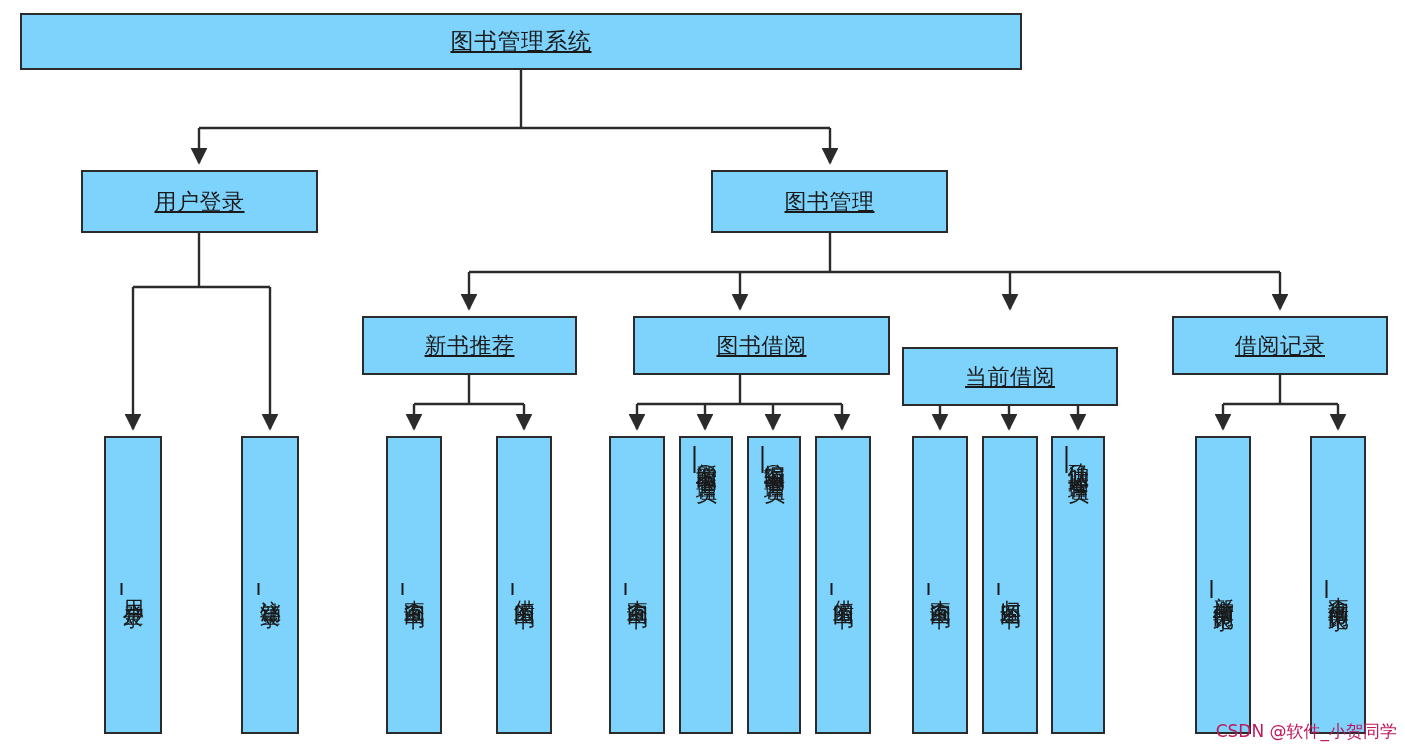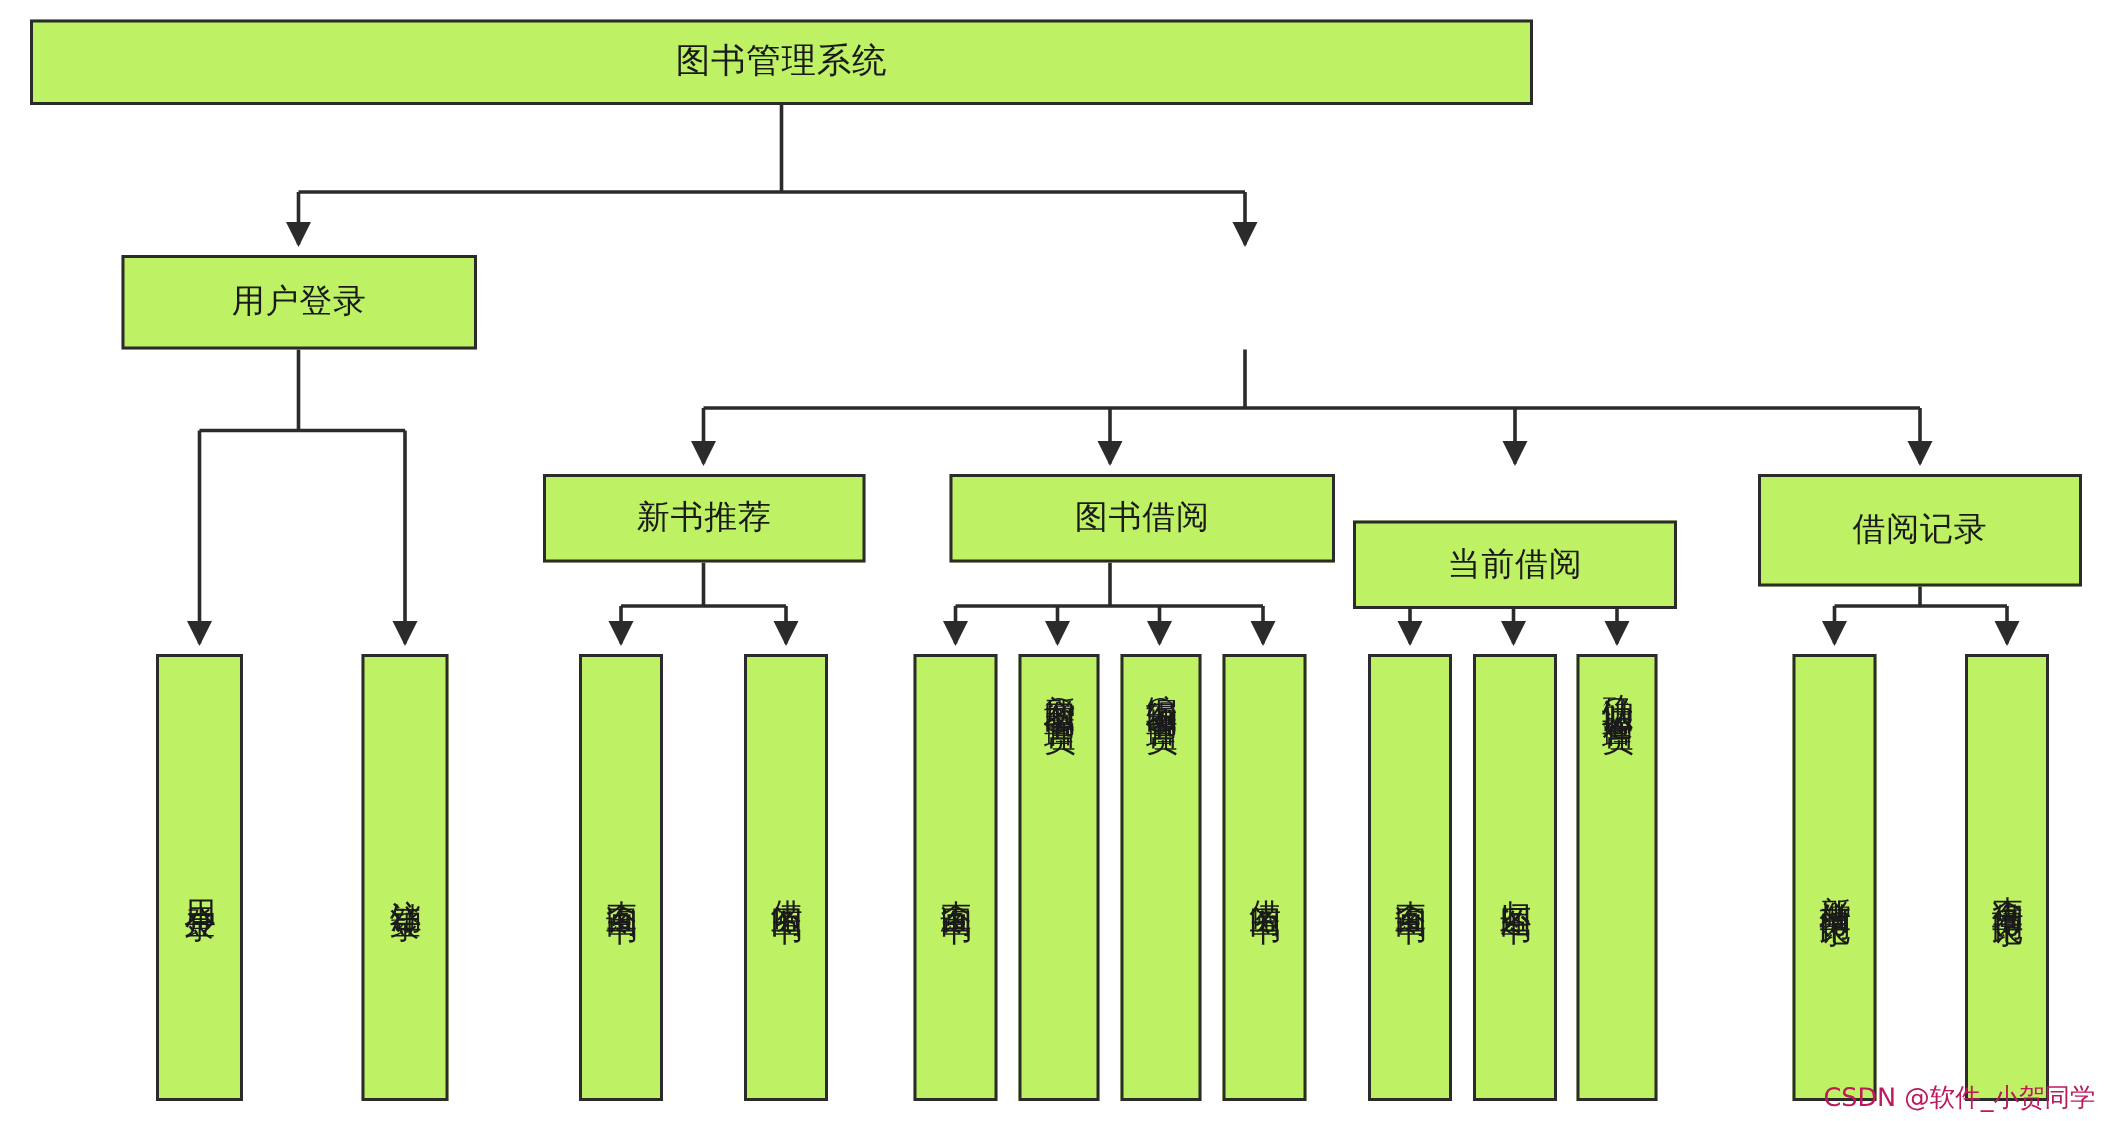--- a/index.html
+++ b/index.html
@@ -24,26 +24,27 @@
     left: 0;
     top: 0;
     width: 1405px;
     height: 747px;
     pointer-events: none;
   }
   .node {
     position: absolute;
     box-sizing: border-box;
     border: 2px solid #2b2b2b;
-    background: #bef264;
+    background: #7dd3fc;
     display: flex;
     align-items: center;
     justify-content: center;
     color: #1a1a1a;
     z-index: 2;
+    text-decoration: underline;
   }
   .node .label {
     display: block;
     text-align: center;
     line-height: 1.18;
     white-space: nowrap;
   }
   
   .node.horiz .label {
     font-size: 22px;
@@ -135,31 +136,34 @@
     </g>
   </svg>
 
   <div class="node horiz root" style="left:20px; top:13px; width:1002px; height:57px;">
     <span class="label">图书管理系统</span>
   </div>
 
   <div class="node horiz" style="left:81px; top:170px; width:237px; height:63px;">
     <span class="label">用户登录</span>
   </div>
+  <div class="node horiz" style="left:711px; top:170px; width:237px; height:63px;">
+    <span class="label">图书管理</span>
+  </div>
 
   <div class="node horiz" style="left:362px; top:316px; width:215px; height:59px;">
     <span class="label">新书推荐</span>
   </div>
   <div class="node horiz" style="left:633px; top:316px; width:257px; height:59px;">
     <span class="label">图书借阅</span>
   </div>
   <div class="node horiz" style="left:902px; top:316px; width:216px; height:59px;margin-top:31px;">
     <span class="label">当前借阅</span>
   </div>
-  <div class="node horiz" style="left:1172px; top:316px; width:216px; height:75px;">
+  <div class="node horiz" style="left:1172px; top:316px; width:216px; height:59px;">
     <span class="label">借阅记录</span>
   </div>
 
   <div class="node vert mid" style="left:104px; top:436px; width:58px; height:298px;">
     <span class="label">用户登录</span>
   </div>
   <div class="node vert mid" style="left:241px; top:436px; width:58px; height:298px;">
     <span class="label">注销登录</span>
   </div>
 

